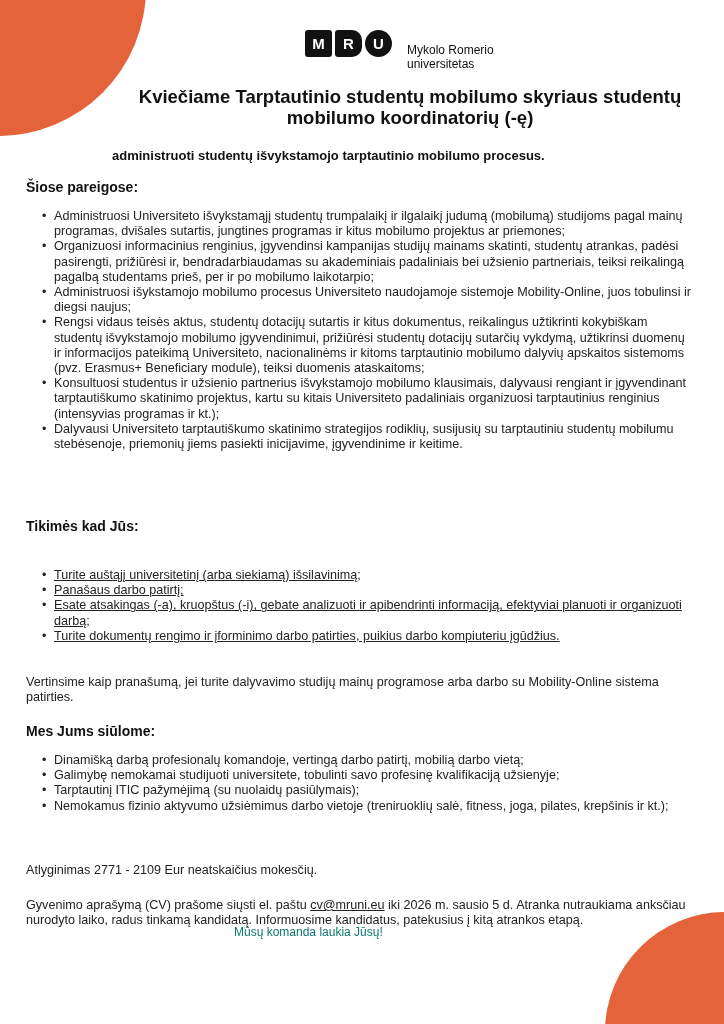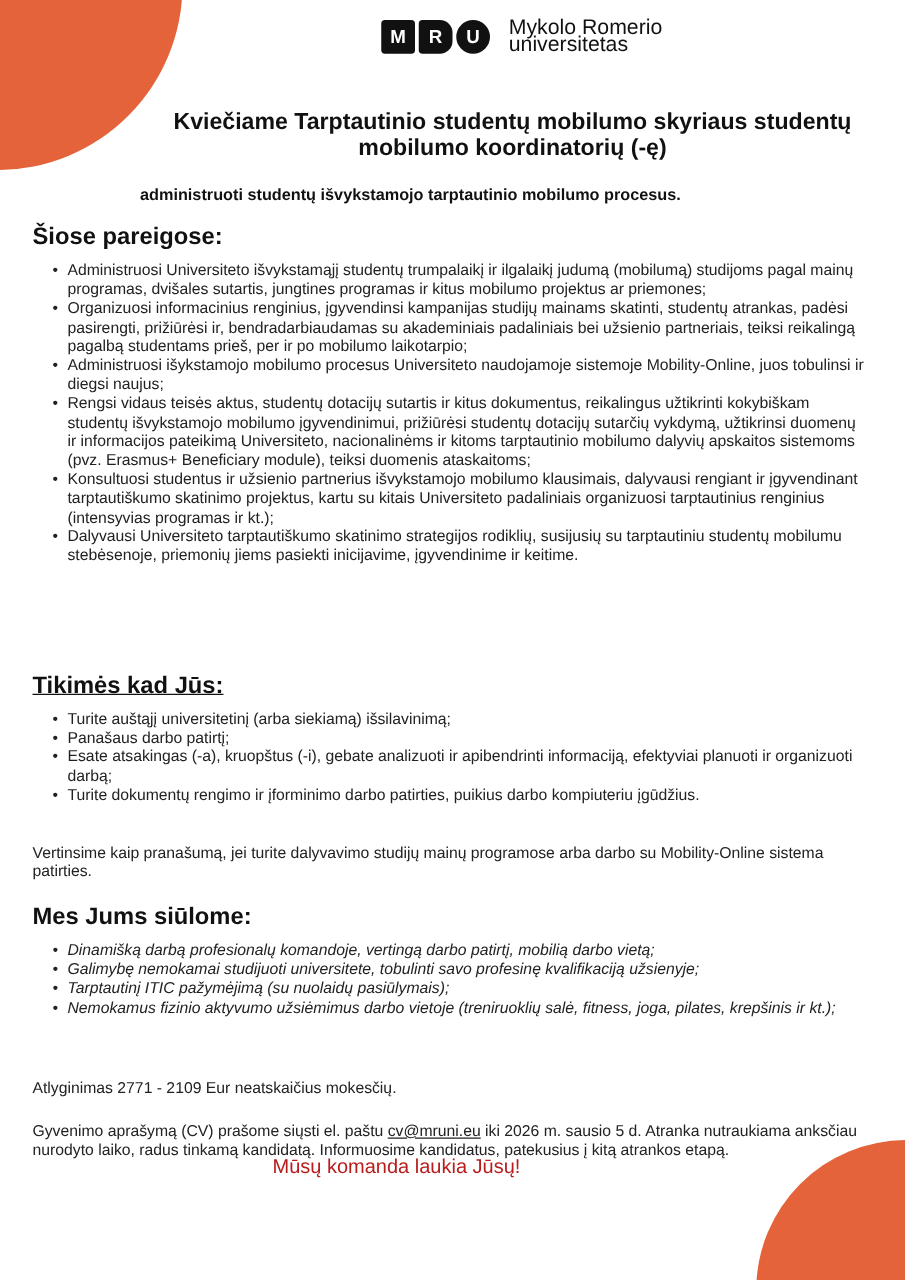--- a/index.html
+++ b/index.html
@@ -21,48 +21,48 @@
     .logo {
       position: absolute; left: 305px; top: 15px; display: flex; align-items: center;
     }
     .logo-box {
       width: 27px; height: 27px; background: #111; color: #fff;
       font-weight: bold; font-size: 15px; display: flex; align-items: center; justify-content: center;
       margin-right: 3px; border-radius: 3px;
     }
     .logo-box.r { border-radius: 3px 10px 10px 3px; }
     .logo-box.u { border-radius: 50%; }
-    .logo-text { margin-left: 12px; font-size: 17px; line-height: 14px; color: #111; }
+    .logo-text { margin-left: 12px; font-size: 12px; line-height: 14px; color: #111; margin-top: 28px; }
     .title {
       position: absolute; left: 100px; width: 620px; top: 86px;
       text-align: center; font-weight: bold; font-size: 18.5px; line-height: 21px; color: #111;
     }
     .subtitle {
       position: absolute; left: 112px; top: 148px;
       font-weight: bold; font-size: 13px; color: #111;
     }
     .section-head {
-      position: absolute; left: 26px; font-weight: bold; font-size: 19px; color: #111;
+      position: absolute; left: 26px; font-weight: bold; font-size: 14px; color: #111;
     }
     ul.bullets {
       position: absolute; left: 42px; width: 640px; margin: 0; padding: 0 0 0 12px;
       font-size: 12.6px; line-height: 15.2px; color: #222;
       list-style: none;
     }
     ul.bullets li { position: relative; }
     ul.bullets li::before {
       content: "\2022"; position: absolute; left: -12px; top: 0;
     }
     .para {
       position: absolute; left: 26px; width: 670px;
       font-size: 12.6px; line-height: 15.2px; color: #222;
     }
     .email { text-decoration: underline; color: #222; }
     .closing {
-      position: absolute; left: 218px; top: 925px; font-size: 16px; color: #b91c1c;
+      position: absolute; left: 234px; top: 925px; font-size: 12px; color: #0f766e;
     }
   </style>
 </head>
 <body>
 
 <div class="blob-top"></div>
 <div class="blob-bottom"></div>
 
 <div class="logo">
   <div class="logo-box">M</div>
@@ -84,31 +84,31 @@
 <div class="section-head" style="top:179px;">Šiose pareigose:</div>
 <ul class="bullets" style="top:209px;">
   <li>Administruosi Universiteto išvykstamąjį studentų trumpalaikį ir ilgalaikį judumą (mobilumą) studijoms pagal mainų programas, dvišales sutartis, jungtines programas ir kitus mobilumo projektus ar priemones;</li>
   <li>Organizuosi informacinius renginius, įgyvendinsi kampanijas studijų mainams skatinti, studentų atrankas, padėsi pasirengti, prižiūrėsi ir, bendradarbiaudamas su akademiniais padaliniais bei užsienio partneriais, teiksi reikalingą pagalbą studentams prieš, per ir po mobilumo laikotarpio;</li>
   <li>Administruosi išykstamojo mobilumo procesus Universiteto naudojamoje sistemoje Mobility-Online, juos tobulinsi ir diegsi naujus;</li>
   <li>Rengsi vidaus teisės aktus, studentų dotacijų sutartis ir kitus dokumentus, reikalingus užtikrinti kokybiškam studentų išvykstamojo mobilumo įgyvendinimui, prižiūrėsi studentų dotacijų sutarčių vykdymą, užtikrinsi duomenų ir informacijos pateikimą Universiteto, nacionalinėms ir kitoms tarptautinio mobilumo dalyvių apskaitos sistemoms (pvz. Erasmus+ Beneficiary module), teiksi duomenis ataskaitoms;</li>
   <li>Konsultuosi studentus ir užsienio partnerius išvykstamojo mobilumo klausimais, dalyvausi rengiant ir įgyvendinant tarptautiškumo skatinimo projektus, kartu su kitais Universiteto padaliniais organizuosi tarptautinius renginius (intensyvias programas ir kt.);</li>
   <li>Dalyvausi Universiteto tarptautiškumo skatinimo strategijos rodiklių, susijusių su tarptautiniu studentų mobilumu stebėsenoje, priemonių jiems pasiekti inicijavime, įgyvendinime ir keitime.</li>
 </ul>
 
-<div class="section-head" style="top:538px;text-decoration:underline;">Tikimės kad Jūs:</div>
-<ul class="bullets" style="top:568px;">
+<div class="section-head" style="top:518px;">Tikimės kad Jūs:</div>
+<ul class="bullets" style="top:568px;text-decoration:underline;">
   <li>Turite auštąjį universitetinį (arba siekiamą) išsilavinimą;</li>
   <li>Panašaus darbo patirtį;</li>
   <li>Esate atsakingas (-a), kruopštus (-i), gebate analizuoti ir apibendrinti informaciją, efektyviai planuoti ir organizuoti darbą;</li>
   <li>Turite dokumentų rengimo ir įforminimo darbo patirties, puikius darbo kompiuteriu įgūdžius.</li>
 </ul>
 <div class="para" style="top:675px;">Vertinsime kaip pranašumą, jei turite dalyvavimo studijų mainų programose arba darbo su Mobility-Online sistema patirties.</div>
 
 <div class="section-head" style="top:723px;">Mes Jums siūlome:</div>
-<ul class="bullets" style="top:753px;font-style:italic;">
+<ul class="bullets" style="top:753px;">
   <li>Dinamišką darbą profesionalų komandoje, vertingą darbo patirtį, mobilią darbo vietą;</li>
   <li>Galimybę nemokamai studijuoti universitete, tobulinti savo profesinę kvalifikaciją užsienyje;</li>
   <li>Tarptautinį ITIC pažymėjimą (su nuolaidų pasiūlymais);</li>
   <li>Nemokamus fizinio aktyvumo užsiėmimus darbo vietoje (treniruoklių salė, fitness, joga, pilates, krepšinis ir kt.);</li>
 </ul>
 
 <div class="para" style="top:863px;">Atlyginimas  2771 - 2109 Eur neatskaičius mokesčių.</div>
 <div class="para" style="top:898px;"><span>Gyvenimo aprašymą (CV) prašome siųsti el. paštu </span><a class="email">cv@mruni.eu</a><span> iki 2026 m. sausio 5 d. Atranka nutraukiama anksčiau nurodyto laiko, radus tinkamą kandidatą. Informuosime kandidatus, patekusius į kitą atrankos etapą.</span></div>
 
 <div class="closing">Mūsų komanda laukia Jūsų!</div>

